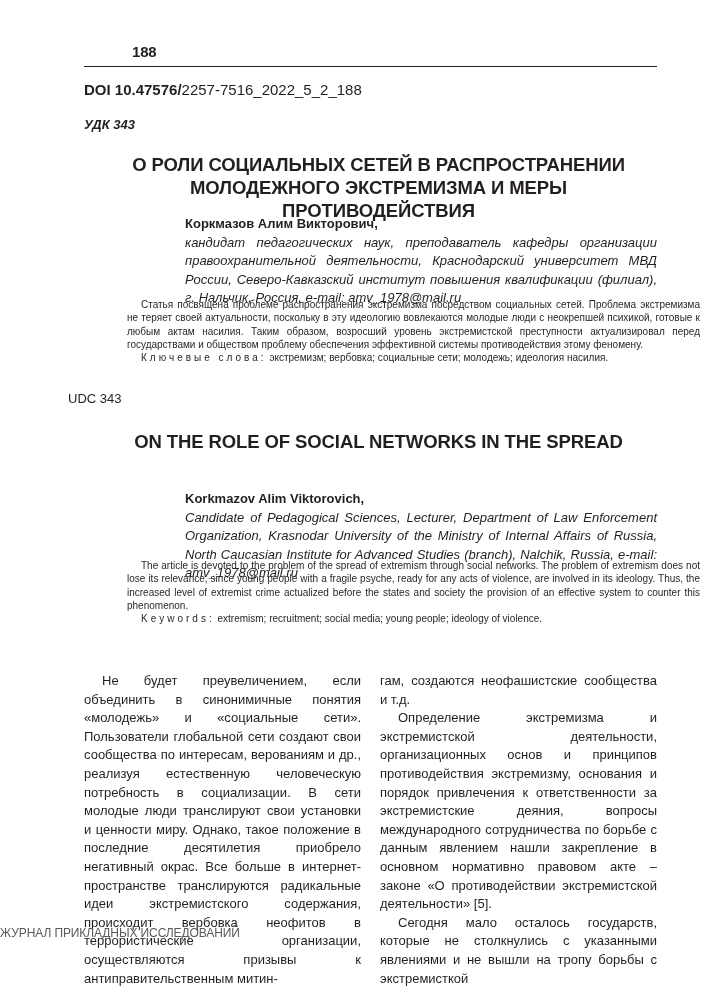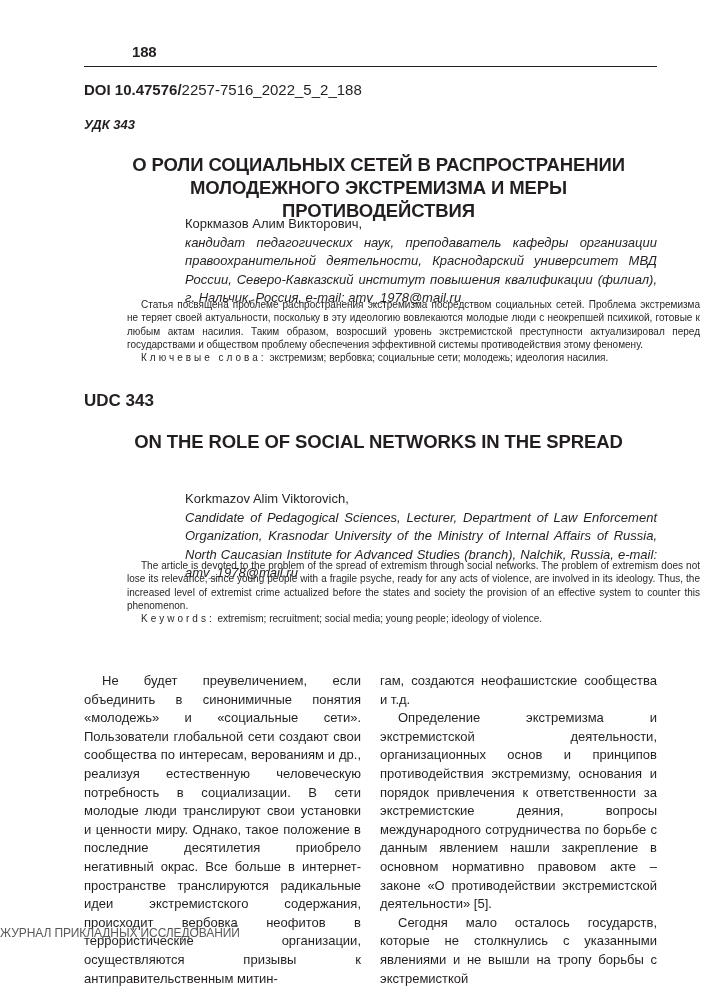--- a/index.html
+++ b/index.html
@@ -25,34 +25,34 @@
   .title {
     position: absolute; left: 92px; width: 573px; text-align: center;
     font-size: 18.5px; font-weight: bold; line-height: 23px; letter-spacing: -0.1px;
   }
   .title-ru { top: 153px; }
   .title-en { top: 430px; }
   .author-block {
     position: absolute; left: 185px; width: 472px;
     font-size: 13px; line-height: 18.5px;
   }
-  .author-block .author-name { font-weight: normal; display: block; }
+  .author-block .author-name { font-weight: bold; display: block; }
   .author-block .author-aff { font-style: italic; text-align: justify; display: block; }
   .author-ru { top: 215px; }
   .author-en { top: 490px; }
   .abstract {
     position: absolute; left: 84px; width: 573px;
     font-size: 10px; line-height: 13.3px; text-align: justify; color: #2a2627; margin-left: 43px;
   }
   .abstract p { margin: 0; text-indent: 14px; }
   .abstract-ru { top: 298px; }
   .abstract-en { top: 559px; }
   .kw-label { letter-spacing: 3px; }
   .udc {
-    position: absolute; left: 84px; top: 391px; font-size: 17px; font-weight: bold;
+    position: absolute; left: 68px; top: 391px; font-size: 13px; font-weight: normal;
   }
   .col {
     position: absolute; top: 672px; width: 277px;
     font-size: 13px; line-height: 18.6px; text-align: justify; color: #231f20;
   }
   .col p { margin: 0; text-indent: 18px; }
   .col p.cont { text-indent: 0; }
   .col-left { left: 84px; }
   .col-right { left: 380px; }
   .footer {

